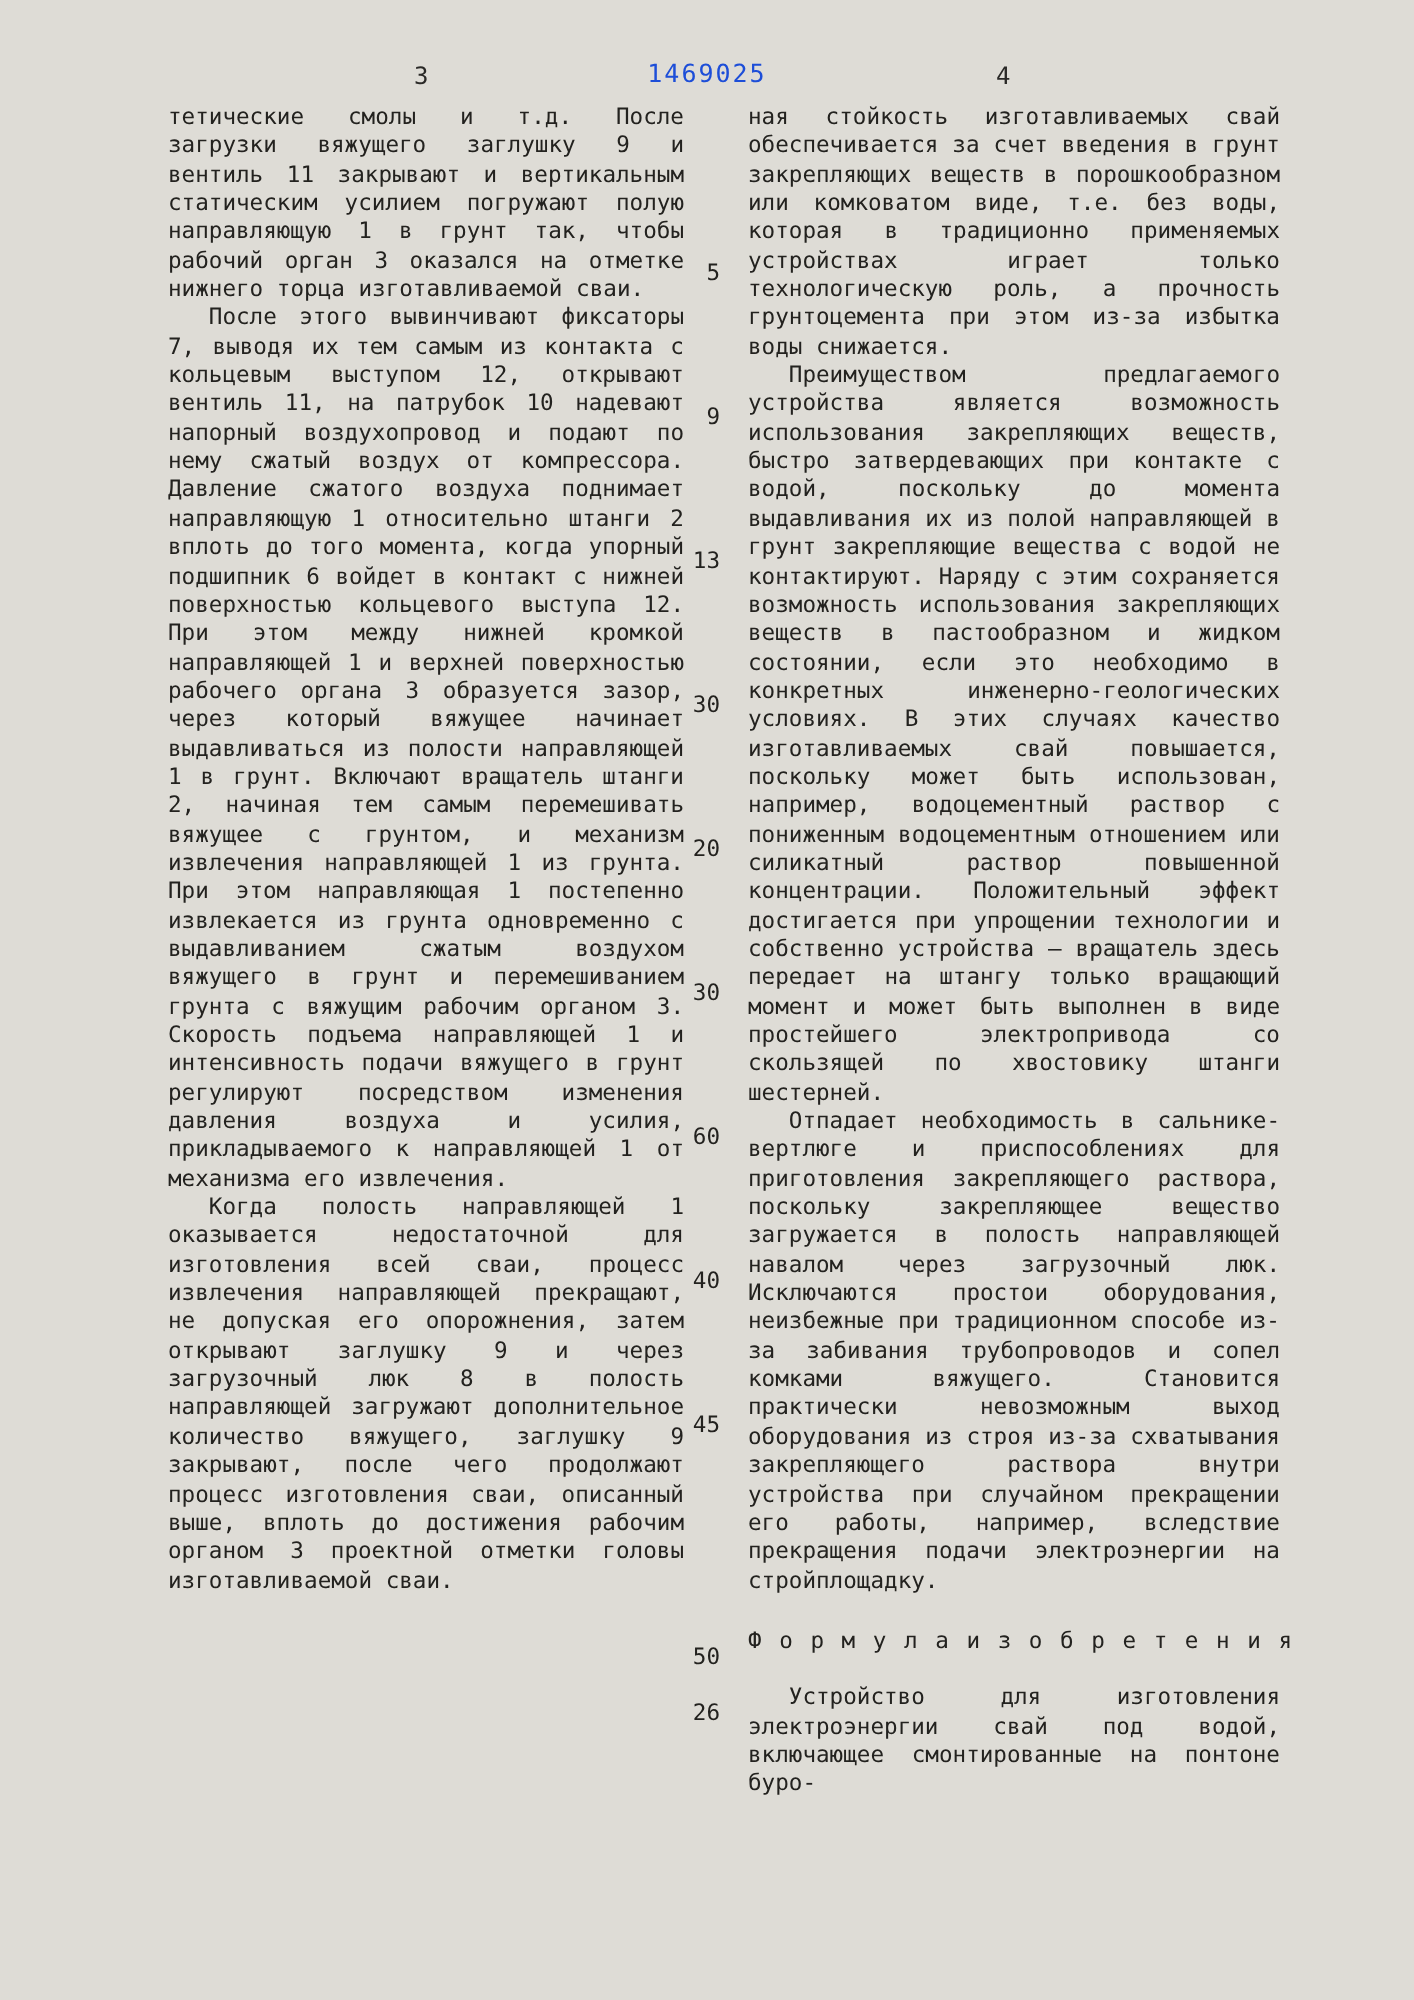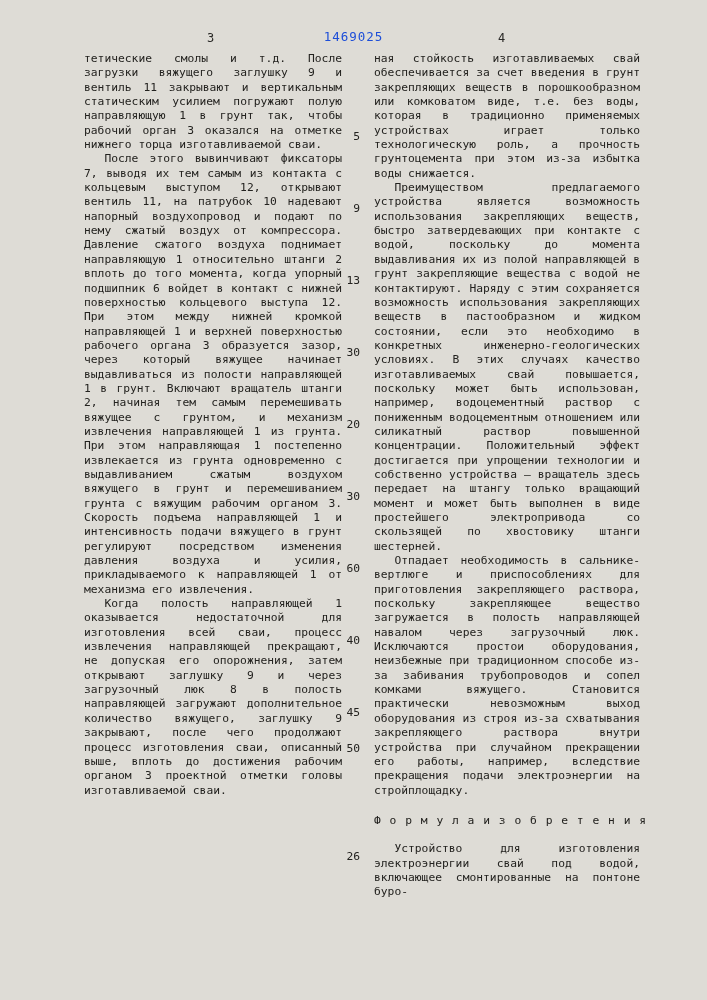--- a/index.html
+++ b/index.html
@@ -84,21 +84,21 @@
 
   <span class="gutter-num" style="top:130px">5</span>
   <span class="gutter-num" style="top:202px">9</span>
   <span class="gutter-num" style="top:274px">13</span>
   <span class="gutter-num" style="top:346px">30</span>
   <span class="gutter-num" style="top:418px">20</span>
   <span class="gutter-num" style="top:490px">30</span>
   <span class="gutter-num" style="top:562px">60</span>
   <span class="gutter-num" style="top:634px">40</span>
   <span class="gutter-num" style="top:706px">45</span>
-  <span class="gutter-num" style="top:742px">50</span>
+  <span class="gutter-num" style="top:822px">50</span>
   <span class="gutter-num" style="top:850px">26</span>
 
   <div class="col col-left">
     <p class="no-indent">тетические смолы и т.д. После загрузки вяжущего заглушку 9 и вентиль 11 закрывают и вертикальным статическим усилием погружают полую направляющую 1 в грунт так, чтобы рабочий орган 3 оказался на отметке нижнего торца изготавливаемой сваи.</p>
     <p>После этого вывинчивают фиксаторы 7, выводя их тем самым из контакта с кольцевым выступом 12, открывают вентиль 11, на патрубок 10 надевают напорный воздухопровод и подают по нему сжатый воздух от компрессора. Давление сжатого воздуха поднимает направляющую 1 относительно штанги 2 вплоть до того момента, когда упорный подшипник 6 войдет в контакт с нижней поверхностью кольцевого выступа 12. При этом между нижней кромкой направляющей 1 и верхней поверхностью рабочего органа 3 образуется зазор, через который вяжущее начинает выдавливаться из полости направляющей 1 в грунт. Включают вращатель штанги 2, начиная тем самым перемешивать вяжущее с грунтом, и механизм извлечения направляющей 1 из грунта. При этом направляющая 1 постепенно извлекается из грунта одновременно с выдавливанием сжатым воздухом вяжущего в грунт и перемешиванием грунта с вяжущим рабочим органом 3. Скорость подъема направляющей 1 и интенсивность подачи вяжущего в грунт регулируют посредством изменения давления воздуха и усилия, прикладываемого к направляющей 1 от механизма его извлечения.</p>
     <p>Когда полость направляющей 1 оказывается недостаточной для изготовления всей сваи, процесс извлечения направляющей прекращают, не допуская его опорожнения, затем открывают заглушку 9 и через загрузочный люк 8 в полость направляющей загружают дополнительное количество вяжущего, заглушку 9 закрывают, после чего продолжают процесс изготовления сваи, описанный выше, вплоть до достижения рабочим органом 3 проектной отметки головы изготавливаемой сваи.</p>
   </div>
 
   <div class="col col-right">
     <p class="no-indent">ная стойкость изготавливаемых свай обеспечивается за счет введения в грунт закрепляющих веществ в порошкообразном или комковатом виде, т.е. без воды, которая в традиционно применяемых устройствах играет только технологическую роль, а прочность грунтоцемента при этом из-за избытка воды снижается.</p>

